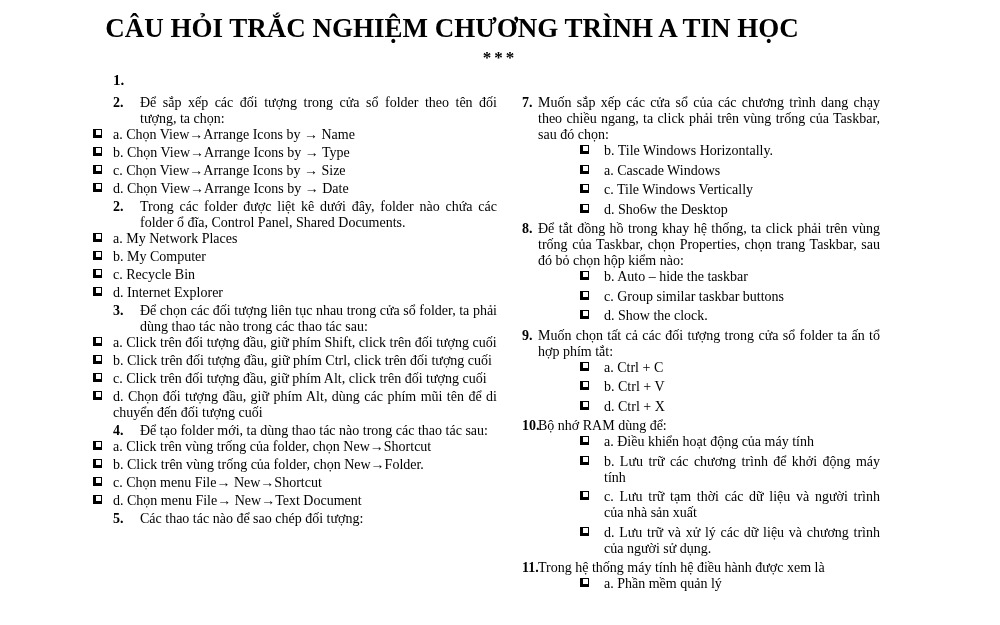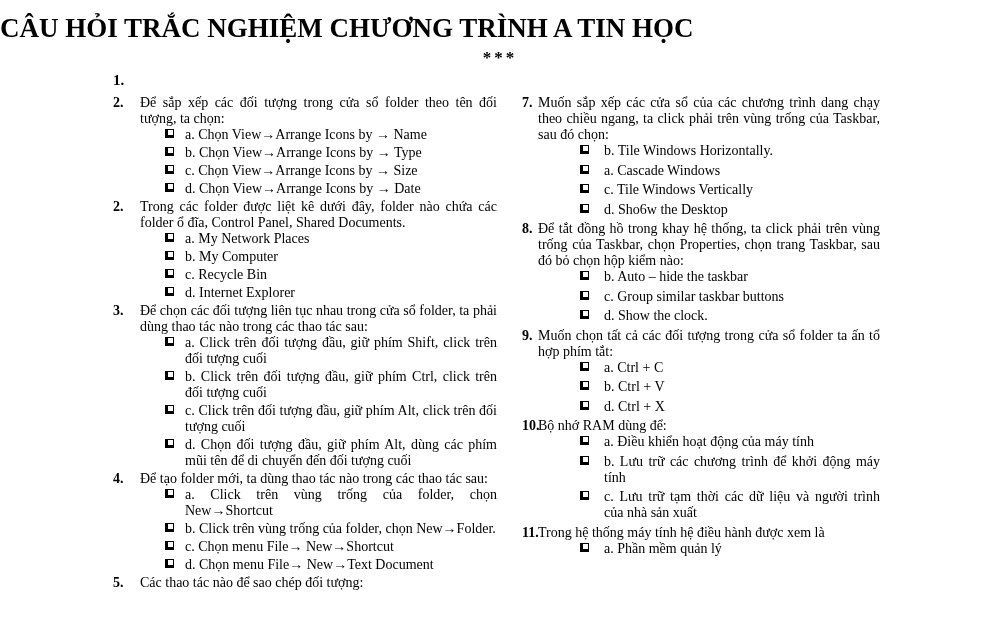--- a/index.html
+++ b/index.html
@@ -17,20 +17,21 @@
     background: #ffffff;
     overflow: hidden;
     font-size: 14px;
     line-height: 16px;
   }
   .doc-title {
     position: absolute;
     top: 12px;
     left: 0;
     width: 904px;
+    text-align: center;
     font-size: 27px;
     line-height: 32px;
     font-weight: bold;
     letter-spacing: 0px;
   }
   .doc-stars {
     position: absolute;
     top: 50px;
     left: 0;
     width: 1000px;
@@ -59,21 +60,21 @@
     top: 0;
     font-weight: bold;
   }
   .qtext {
     font-weight: normal;
     text-align: justify;
   }
   .col-left  .qtext { margin-left: 27px; }
   .col-right .qtext { margin-left: 16px; }
   .option { position: relative; margin-bottom: 2px; }
-  .col-left  .option { margin-left: 72px; }
+  .col-left  .option { }
   .col-right .option { margin-left: 82px; margin-bottom: 3.5px; }
   .opt-text { display: block; text-align: justify; }
   .checkbox {
     position: absolute;
     left: -20px;
     top: 2px;
     width: 9px;
     height: 9px;
     background: #ffffff;
     border: 1px solid #000000;
@@ -253,20 +254,24 @@
             <span class="opt-text">a. Điều khiển hoạt động của máy tính</span>
           </div>
           <div class="option">
             <span class="checkbox"></span>
             <span class="opt-text">b. Lưu trữ các chương trình để khởi động máy tính</span>
           </div>
           <div class="option">
             <span class="checkbox"></span>
             <span class="opt-text">c. Lưu trữ tạm thời các dữ liệu và người trình của nhà sản xuất</span>
           </div>
+          <div class="option">
+            <span class="checkbox"></span>
+            <span class="opt-text">d. Lưu trữ và xử lý các dữ liệu và chương trình của người sử dụng.</span>
+          </div>
         </div>
       </div>
       <div class="question">
         <span class="qnum">11.</span>
         <div class="qtext">Trong hệ thống máy tính hệ điều hành được xem là</div>
         <div class="options">
           <div class="option">
             <span class="checkbox"></span>
             <span class="opt-text">a. Phần mềm quản lý</span>
           </div>

